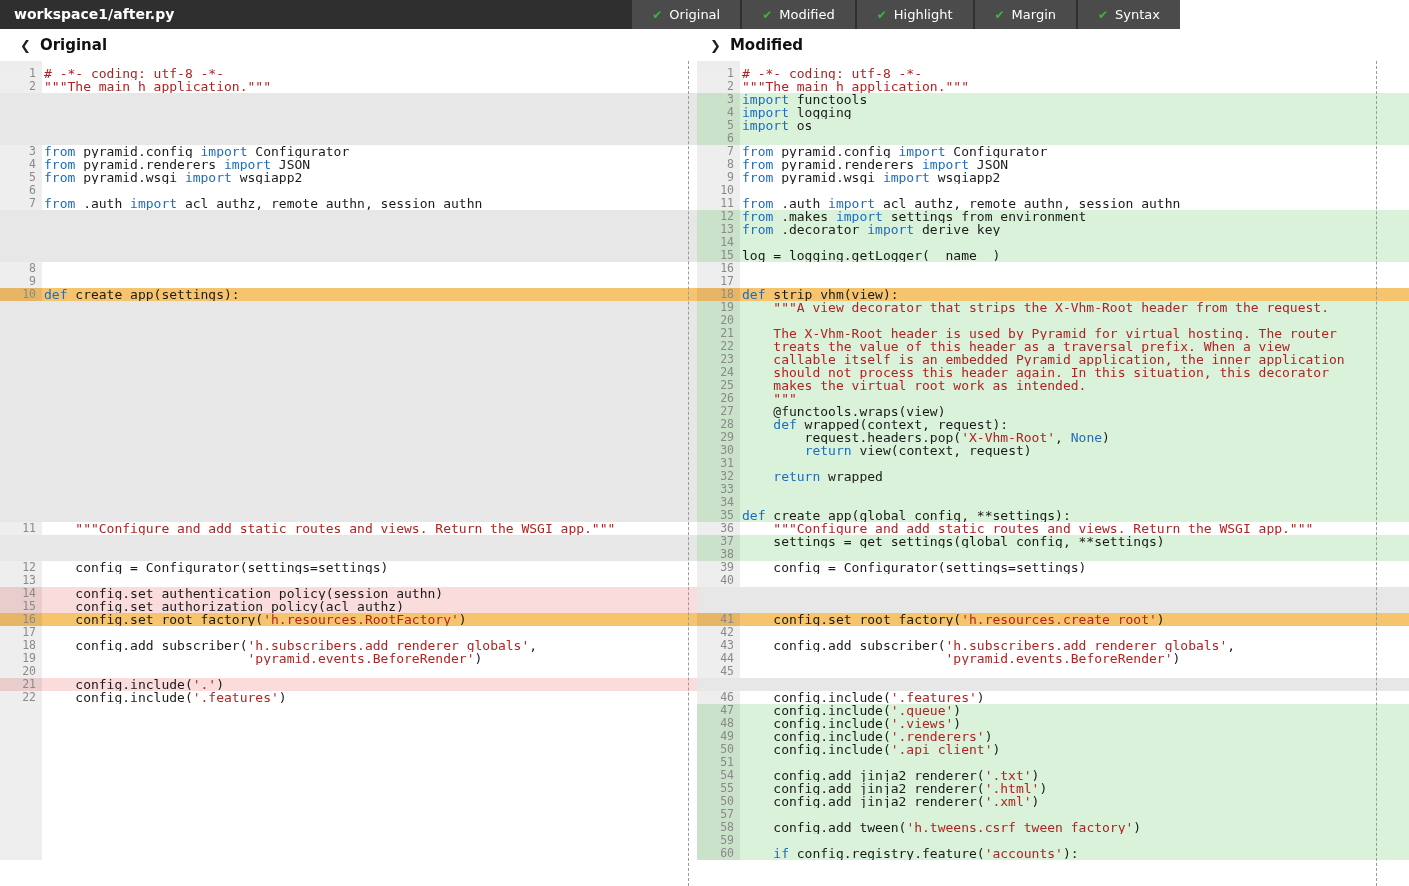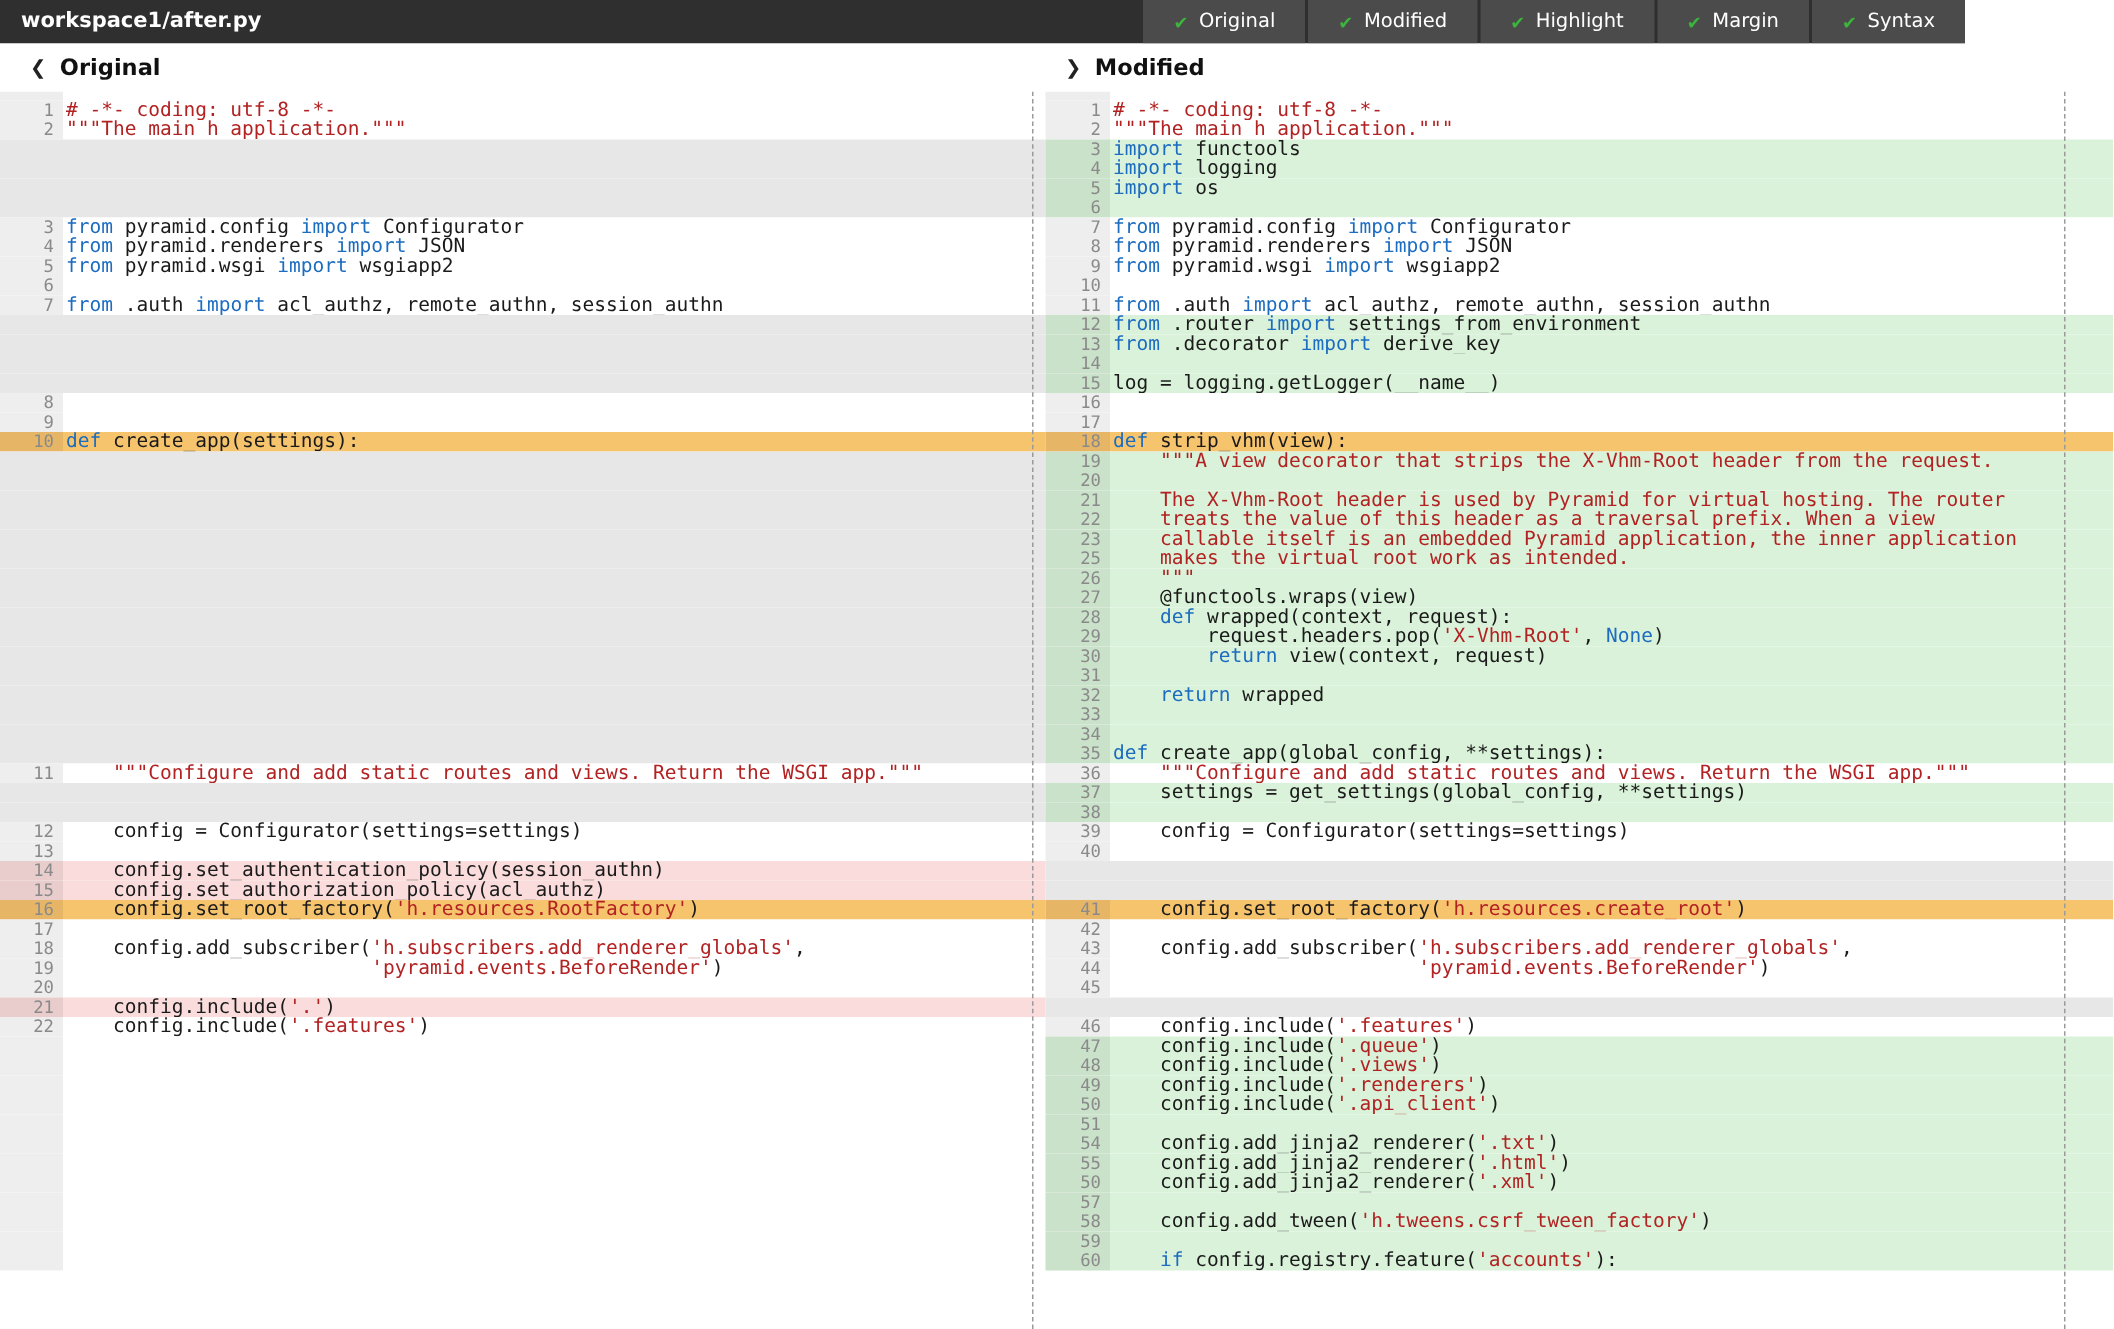--- a/index.html
+++ b/index.html
@@ -2,21 +2,21 @@
 <html style="--topbar: #2f2f2f; --btn: #4b4b4b; --check: #3cb53c; --add: #d9f2d9; --del: #fadcdc; --chg: #f7c46e; --gap: #e7e7e7; --gutter: #ededed; --kw: #1c6cc0; --str: #b22222; --com: #b22222; --lnum: #8a8a8a;"><head>
 <meta charset="utf-8">
 <style>
   html,body{margin:0;padding:0;}
   body{
     width:1409px;height:886px;overflow:hidden;background:#fff;
     font-family:"DejaVu Sans", sans-serif;position:relative;
   }
   
   .topbar{
-    position:absolute;top:0;left:0;width:1310px;height:29px;
+    position:absolute;top:0;left:0;width:1180px;height:29px;
     background:var(--topbar,#2f2f2f);display:flex;align-items:stretch;
   }
   .win-title{
     color:#fff;font-weight:bold;font-size:14px;line-height:29px;
     padding-left:14px;font-family:"DejaVu Sans", sans-serif;
   }
   .toolbar{margin-left:auto;display:flex;gap:2px;}
   .tb-btn{
     background:var(--btn,#4b4b4b);color:#fff;border:none;outline:none;
     font-family:"DejaVu Sans", sans-serif;font-size:13px;
@@ -226,21 +226,21 @@
           <div class="code"><span class="tok-kw">from</span><span> .auth </span><span class="tok-kw">import</span><span> acl_authz, remote_authn, session_authn</span></div>
         </div>
       </div>
       <div class="row">
         <div class="side left bg-gap">
           <div class="gutter"></div>
           <div class="code"></div>
         </div>
         <div class="side right bg-add">
           <div class="gutter">12</div>
-          <div class="code"><span class="tok-kw">from</span><span> .router </span><span class="tok-kw">import</span><span> settings_from_environment</span></div>
+          <div class="code"><span class="tok-kw">from</span><span> .makes </span><span class="tok-kw">import</span><span> settings_from_environment</span></div>
         </div>
       </div>
       <div class="row">
         <div class="side left bg-gap">
           <div class="gutter"></div>
           <div class="code"></div>
         </div>
         <div class="side right bg-add">
           <div class="gutter">13</div>
           <div class="code"><span class="tok-kw">from</span><span> .decorator </span><span class="tok-kw">import</span><span> derive_key</span></div>
@@ -337,20 +337,30 @@
         </div>
       </div>
       <div class="row">
         <div class="side left bg-gap">
           <div class="gutter"></div>
           <div class="code"></div>
         </div>
         <div class="side right bg-add">
           <div class="gutter">23</div>
           <div class="code"><span class="tok-str">    callable itself is an embedded Pyramid application, the inner application</span></div>
+        </div>
+      </div>
+      <div class="row">
+        <div class="side left bg-gap">
+          <div class="gutter"></div>
+          <div class="code"></div>
+        </div>
+        <div class="side right bg-add">
+          <div class="gutter">24</div>
+          <div class="code"><span class="tok-str">    should not process this header again. In this situation, this decorator</span></div>
         </div>
       </div>
       <div class="row">
         <div class="side left bg-gap">
           <div class="gutter"></div>
           <div class="code"></div>
         </div>
         <div class="side right bg-add">
           <div class="gutter">25</div>
           <div class="code"><span class="tok-str">    makes the virtual root work as intended.</span></div>

